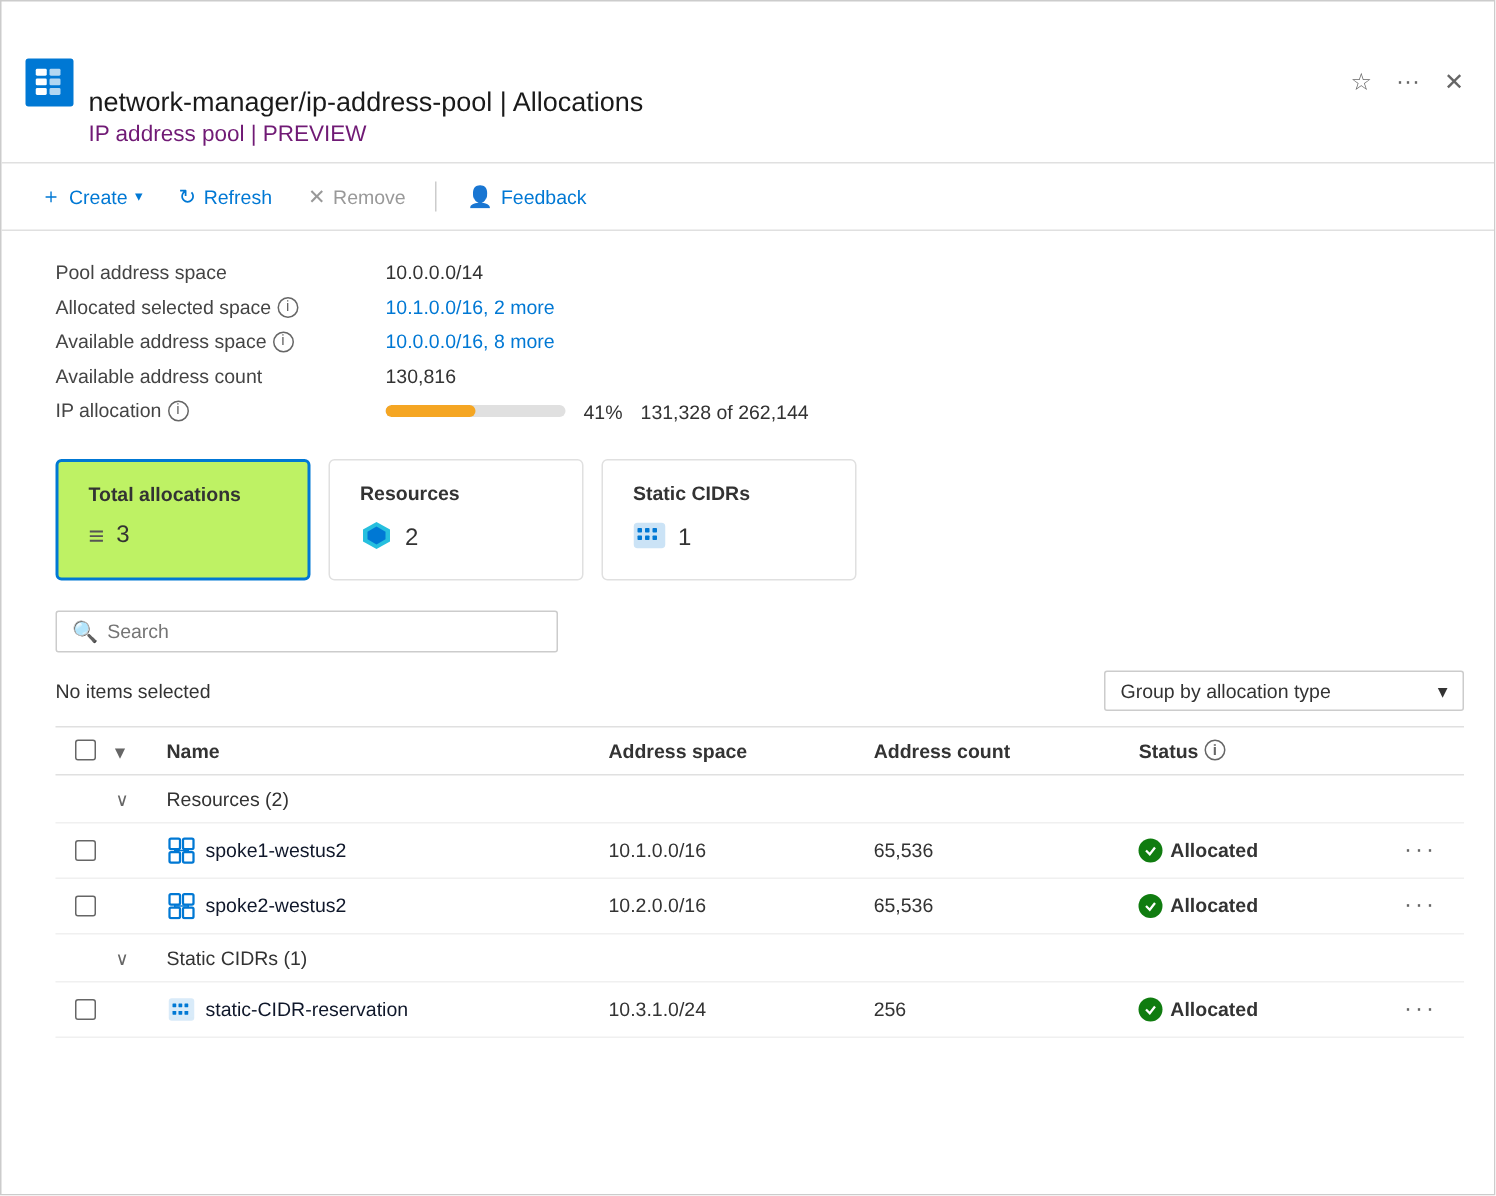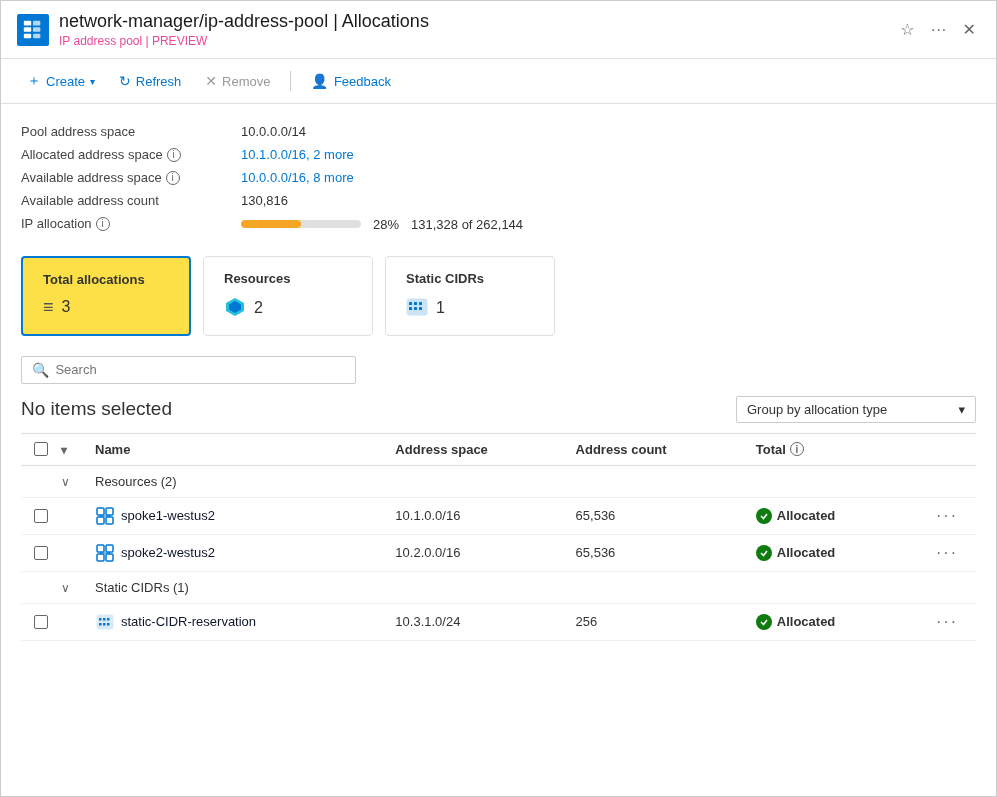--- a/index.html
+++ b/index.html
@@ -5,67 +5,67 @@
     * { box-sizing: border-box; margin: 0; padding: 0; }
     body { font-family: 'Segoe UI', Arial, sans-serif; font-size: 13px; background: #fff; color: #333; width: 997px; height: 797px; overflow: hidden; }
 
     .window { width: 997px; height: 797px; border: 1px solid #ccc; display: flex; flex-direction: column; background: #fff; }
 
     
     .title-bar { display: flex; align-items: center; padding: 10px 16px; border-bottom: 1px solid #e0e0e0; gap: 10px; }
     .title-icon { width: 32px; height: 32px; background: #0078d4; display: flex; align-items: center; justify-content: center; border-radius: 2px; flex-shrink: 0; }
     .title-icon svg { width: 22px; height: 22px; fill: white; }
     .title-text { flex: 1; }
-    .title-main { font-size: 18px; font-weight: 600; color: #1a1a1a; }
+    .title-main { font-size: 18px; font-weight: 600; color: #1a1a1a; margin-top: 47px; }
     .title-main span { font-weight: 400; }
-    .title-sub { font-size: 12px; color: #ec4899; margin-top: 2px; }
+    .title-sub { font-size: 15px; color: #701a75; margin-top: 2px; }
     .title-actions { display: flex; gap: 8px; align-items: center; }
     .star-icon, .ellipsis-icon, .close-icon { cursor: pointer; color: #666; font-size: 16px; padding: 2px 4px; }
 
     
     .toolbar { display: flex; align-items: center; padding: 8px 16px; border-bottom: 1px solid #e0e0e0; gap: 4px; }
     .toolbar-btn { display: flex; align-items: center; gap: 5px; padding: 5px 10px; border: none; background: transparent; cursor: pointer; color: #0078d4; font-size: 13px; border-radius: 2px; }
     .toolbar-btn .icon { font-size: 14px; }
     .toolbar-divider { width: 1px; height: 20px; background: #ccc; margin: 0 6px; }
     .toolbar-btn.disabled { color: #999; cursor: default; }
 
     
-    .content { flex: 1; overflow-y: auto; padding: 16px 20px; }
+    .content { flex: 1; overflow-y: auto; padding: 16px 20px; margin-left: 16px; }
 
     
     .prop-table { margin-bottom: 20px; }
     .prop-row { display: flex; align-items: baseline; padding: 4px 0; gap: 20px; }
     .prop-label { color: #444; min-width: 200px; display: flex; align-items: center; gap: 4px; }
     .prop-value { color: #0078d4; }
     .prop-value.black { color: #333; }
     .info-icon { display: inline-flex; align-items: center; justify-content: center; width: 14px; height: 14px; border: 1px solid #666; border-radius: 50%; font-size: 10px; color: #666; cursor: help; flex-shrink: 0; }
 
     
     .progress-row { display: flex; align-items: center; gap: 12px; }
     .progress-bar-container { width: 120px; height: 8px; background: #e0e0e0; border-radius: 4px; overflow: hidden; }
     .progress-bar-fill { height: 100%; background: #f5a623; border-radius: 4px; }
     .progress-pct { color: #333; }
     .progress-detail { color: #333; }
 
     
     .stat-cards { display: flex; gap: 12px; margin-bottom: 20px; }
     .stat-card { border: 1px solid #e0e0e0; border-radius: 4px; padding: 14px 20px; min-width: 170px; cursor: pointer; }
-    .stat-card.active { border: 2px solid #0078d4; background: #fde047; }
+    .stat-card.active { border: 2px solid #0078d4; background: #bef264; }
     .stat-card-title { font-size: 13px; font-weight: 600; margin-bottom: 10px; color: #333; }
     .stat-card-value { display: flex; align-items: center; gap: 8px; font-size: 15px; }
 
     
     .search-area { margin-bottom: 12px; }
     .search-input-wrapper { display: flex; align-items: center; border: 1px solid #ccc; border-radius: 2px; padding: 5px 10px; width: 335px; gap: 6px; background: #fff; }
     .search-input-wrapper input { border: none; outline: none; flex: 1; font-size: 13px; color: #333; }
     .search-icon-inner { color: #666; font-size: 14px; }
 
     
     .filter-row { display: flex; align-items: center; justify-content: space-between; margin-bottom: 10px; }
-    .no-items { color: #333; font-size: 19px; }
+    .no-items { color: #333; font-size: 13px; }
     .group-by-select { display: flex; align-items: center; border: 1px solid #ccc; border-radius: 2px; padding: 5px 10px; gap: 6px; background: #fff; cursor: pointer; font-size: 13px; min-width: 240px; justify-content: space-between; }
 
     
     .table-container { border-top: 1px solid #e0e0e0; }
     .table-header { display: flex; align-items: center; padding: 8px 0; border-bottom: 1px solid #e0e0e0; font-weight: 600; font-size: 13px; }
     .col-check { width: 40px; flex-shrink: 0; display: flex; align-items: center; justify-content: center; }
     .col-chevron { width: 30px; flex-shrink: 0; }
     .col-name { flex: 2.5; padding-left: 4px; }
     .col-address-space { flex: 1.5; }
     .col-address-count { flex: 1.5; }
@@ -142,21 +142,21 @@
 
   <div class="content">
 
     <div class="prop-table">
       <div class="prop-row">
         <span class="prop-label">Pool address space</span>
         <span class="prop-value black">10.0.0.0/14</span>
       </div>
       <div class="prop-row">
         <span class="prop-label">
-          <span>Allocated address space</span>
+          <span>Allocated selected space</span>
           <span class="info-icon">i</span>
         </span>
         <span class="prop-value">10.1.0.0/16, 2 more</span>
       </div>
       <div class="prop-row">
         <span class="prop-label">
           <span>Available address space</span>
           <span class="info-icon">i</span>
         </span>
         <span class="prop-value">10.0.0.0/16, 8 more</span>
@@ -167,21 +167,21 @@
       </div>
       <div class="prop-row">
         <span class="prop-label">
           <span>IP allocation</span>
           <span class="info-icon">i</span>
         </span>
         <div class="progress-row">
           <div class="progress-bar-container">
             <div class="progress-bar-fill" style="width: 50%;"></div>
           </div>
-          <span class="progress-pct">28%</span>
+          <span class="progress-pct">41%</span>
           <span class="progress-detail">131,328 of 262,144</span>
         </div>
       </div>
     </div>
 
     <div class="stat-cards">
 
       <div class="stat-card active">
         <div class="stat-card-title">Total allocations</div>
         <div class="stat-card-value">
@@ -246,21 +246,21 @@
         </div>
         <div class="col-chevron">
           <span style="color:#666;font-size:12px;">▾</span>
         </div>
         <div class="col-name">Name</div>
         <div class="col-address-space">Address space</div>
         <div class="col-address-count">
           <span>Address count</span>
         </div>
         <div class="col-status">
-          <span>Total</span>
+          <span>Status</span>
           <span class="info-icon">i</span>
         </div>
         <div class="col-actions"></div>
       </div>
 
       <div class="group-row">
         <div class="col-check"></div>
         <div class="col-chevron">
           <span class="chevron-down">∨</span>
         </div>

